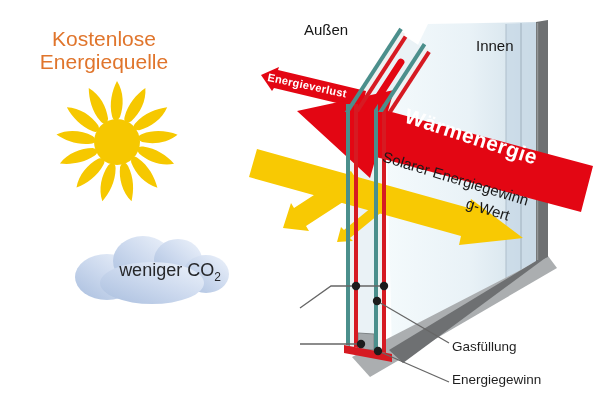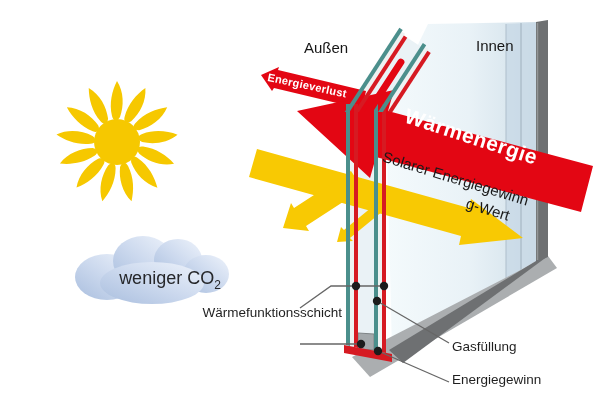--- a/index.html
+++ b/index.html
@@ -4,21 +4,21 @@
 <style>
   html,body{margin:0;padding:0;background:#fff;}
   .canvas{position:relative;width:600px;height:400px;background:#ffffff;overflow:hidden;
           font-family:"Liberation Sans",sans-serif;}
   .bg{position:absolute;left:0;top:0;}
   .lbl{position:absolute;color:#1f1f1f;font-size:13.5px;line-height:1.1;white-space:nowrap;}
   .title{position:absolute;left:4px;top:27px;width:200px;text-align:center;
          color:#e0752c;font-size:21px;line-height:1.1;font-weight:400;}
   .side-label{position:absolute;color:#161616;font-size:15px;}
   .cloud-text{position:absolute;left:103px;top:260px;width:134px;text-align:center;
-              color:#26272a;font-size:18px;margin-top:8px;}
+              color:#26272a;font-size:18px;}
   .cloud-text sub{font-size:12px;}
   .rot{position:absolute;transform-origin:left top;white-space:nowrap;}
   .warm{left:409px;top:104px;transform:rotate(18deg);color:#ffffff;
         font-size:21px;font-weight:bold;letter-spacing:.5px;}
   .everlust{left:269px;top:71px;transform:rotate(12deg);color:#ffffff;
             font-size:11px;font-weight:bold;letter-spacing:.3px;}
   .solar{left:386px;top:147px;transform:rotate(17deg);color:#191919;
          font-size:15px;line-height:1.35;width:152px;}
   .solar .l2{display:block;text-align:right;padding-right:14px;}
   .align-r{text-align:right;}
@@ -138,38 +138,41 @@
     </g>
     <g fill="#1c1c1c">
       <circle cx="356" cy="286" r="4.2"></circle>
       <circle cx="384" cy="286" r="4.2"></circle>
       <circle cx="377" cy="301" r="4.2"></circle>
       <circle cx="361" cy="344" r="4.2"></circle>
       <circle cx="378" cy="351" r="4.2"></circle>
     </g>
   </svg>
 
+  <div class="title">
+    <span>Kostenlose</span><br>
+    <span>Energiequelle</span>
+  </div>
 
-  <div class="side-label" style="left:304px;top:39px;">Außen</div>
+  <div class="side-label" style="left:304px;top:21px;">Außen</div>
   <div class="side-label" style="left:476px;top:37px;">Innen</div>
 
   <div class="rot everlust">
     <span>Energieverlust</span>
   </div>
 
   <div class="rot warm">
     <span>Wärmenergie</span>
   </div>
 
   <div class="rot solar">
     <span>Solarer Energiegewinn</span>
     <span class="l2">g-Wert</span>
   </div>
 
   <div class="cloud-text">
     <span>weniger CO</span><sub>2</sub>
   </div>
 
-  <div class="lbl align-r" style="left:190px;top:306px;width:152px;">Wärmefunktionsschicht</div>
   <div class="lbl" style="left:452px;top:340px;">Gasfüllung</div>
   <div class="lbl" style="left:452px;top:373px;">Energiegewinn</div>
 
 </div>
 
 </body></html>

